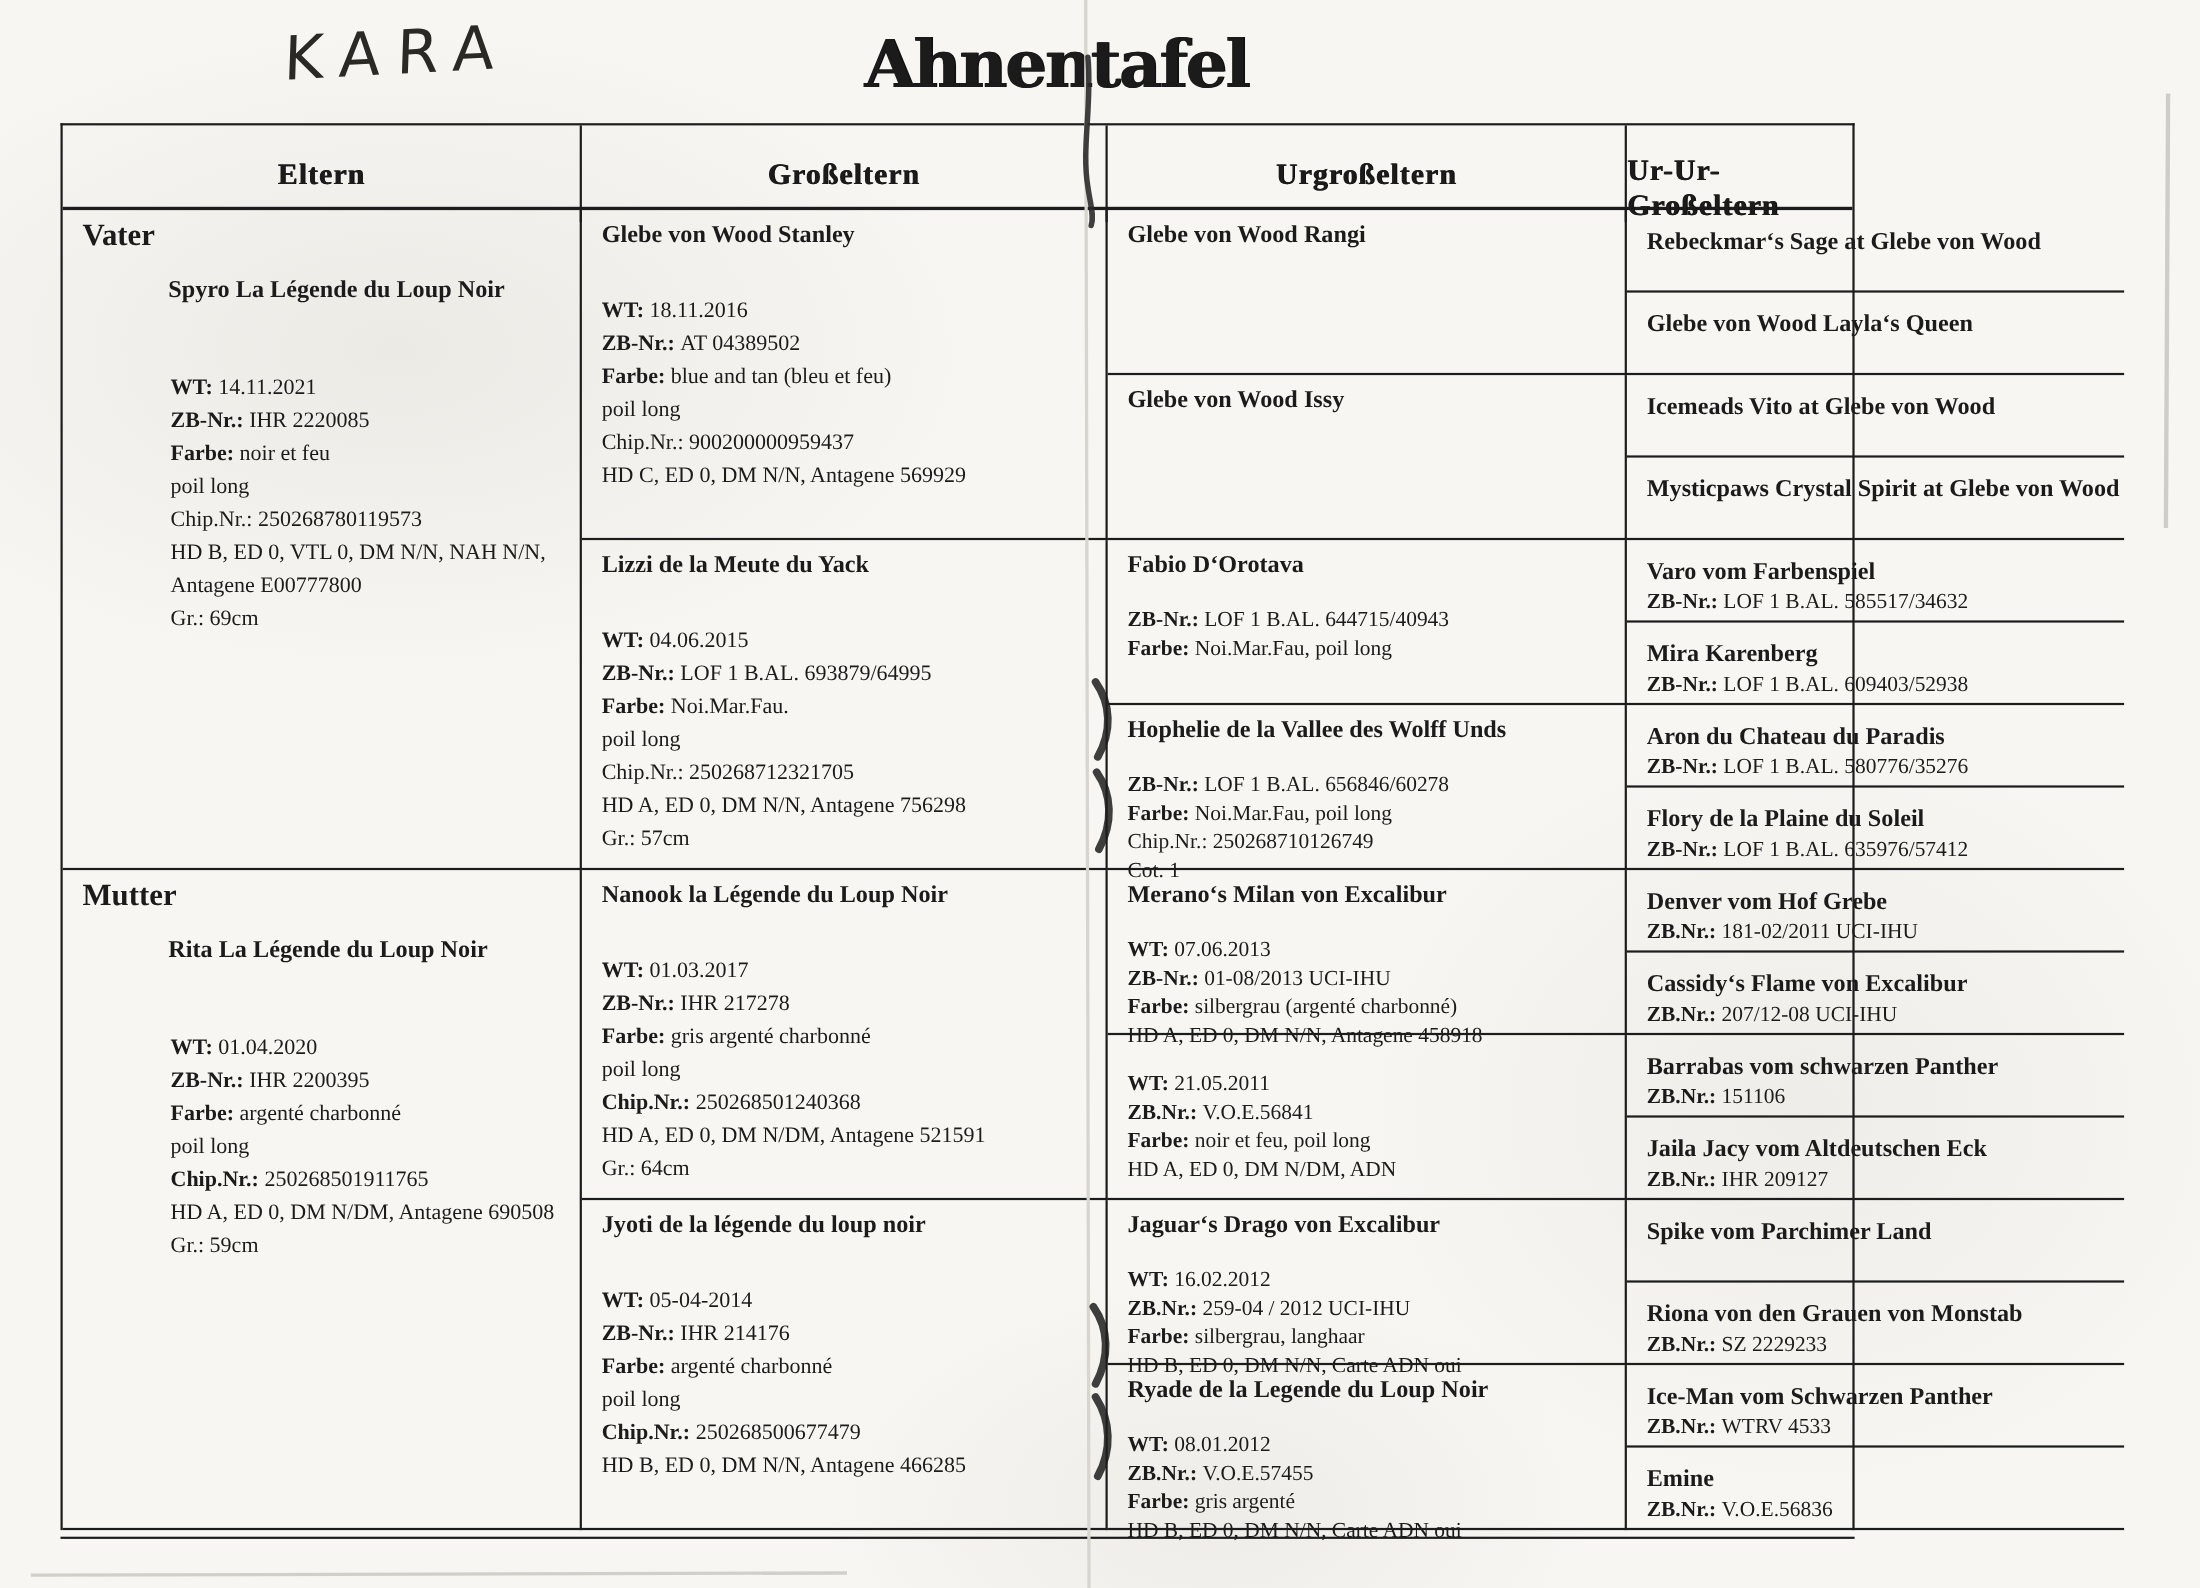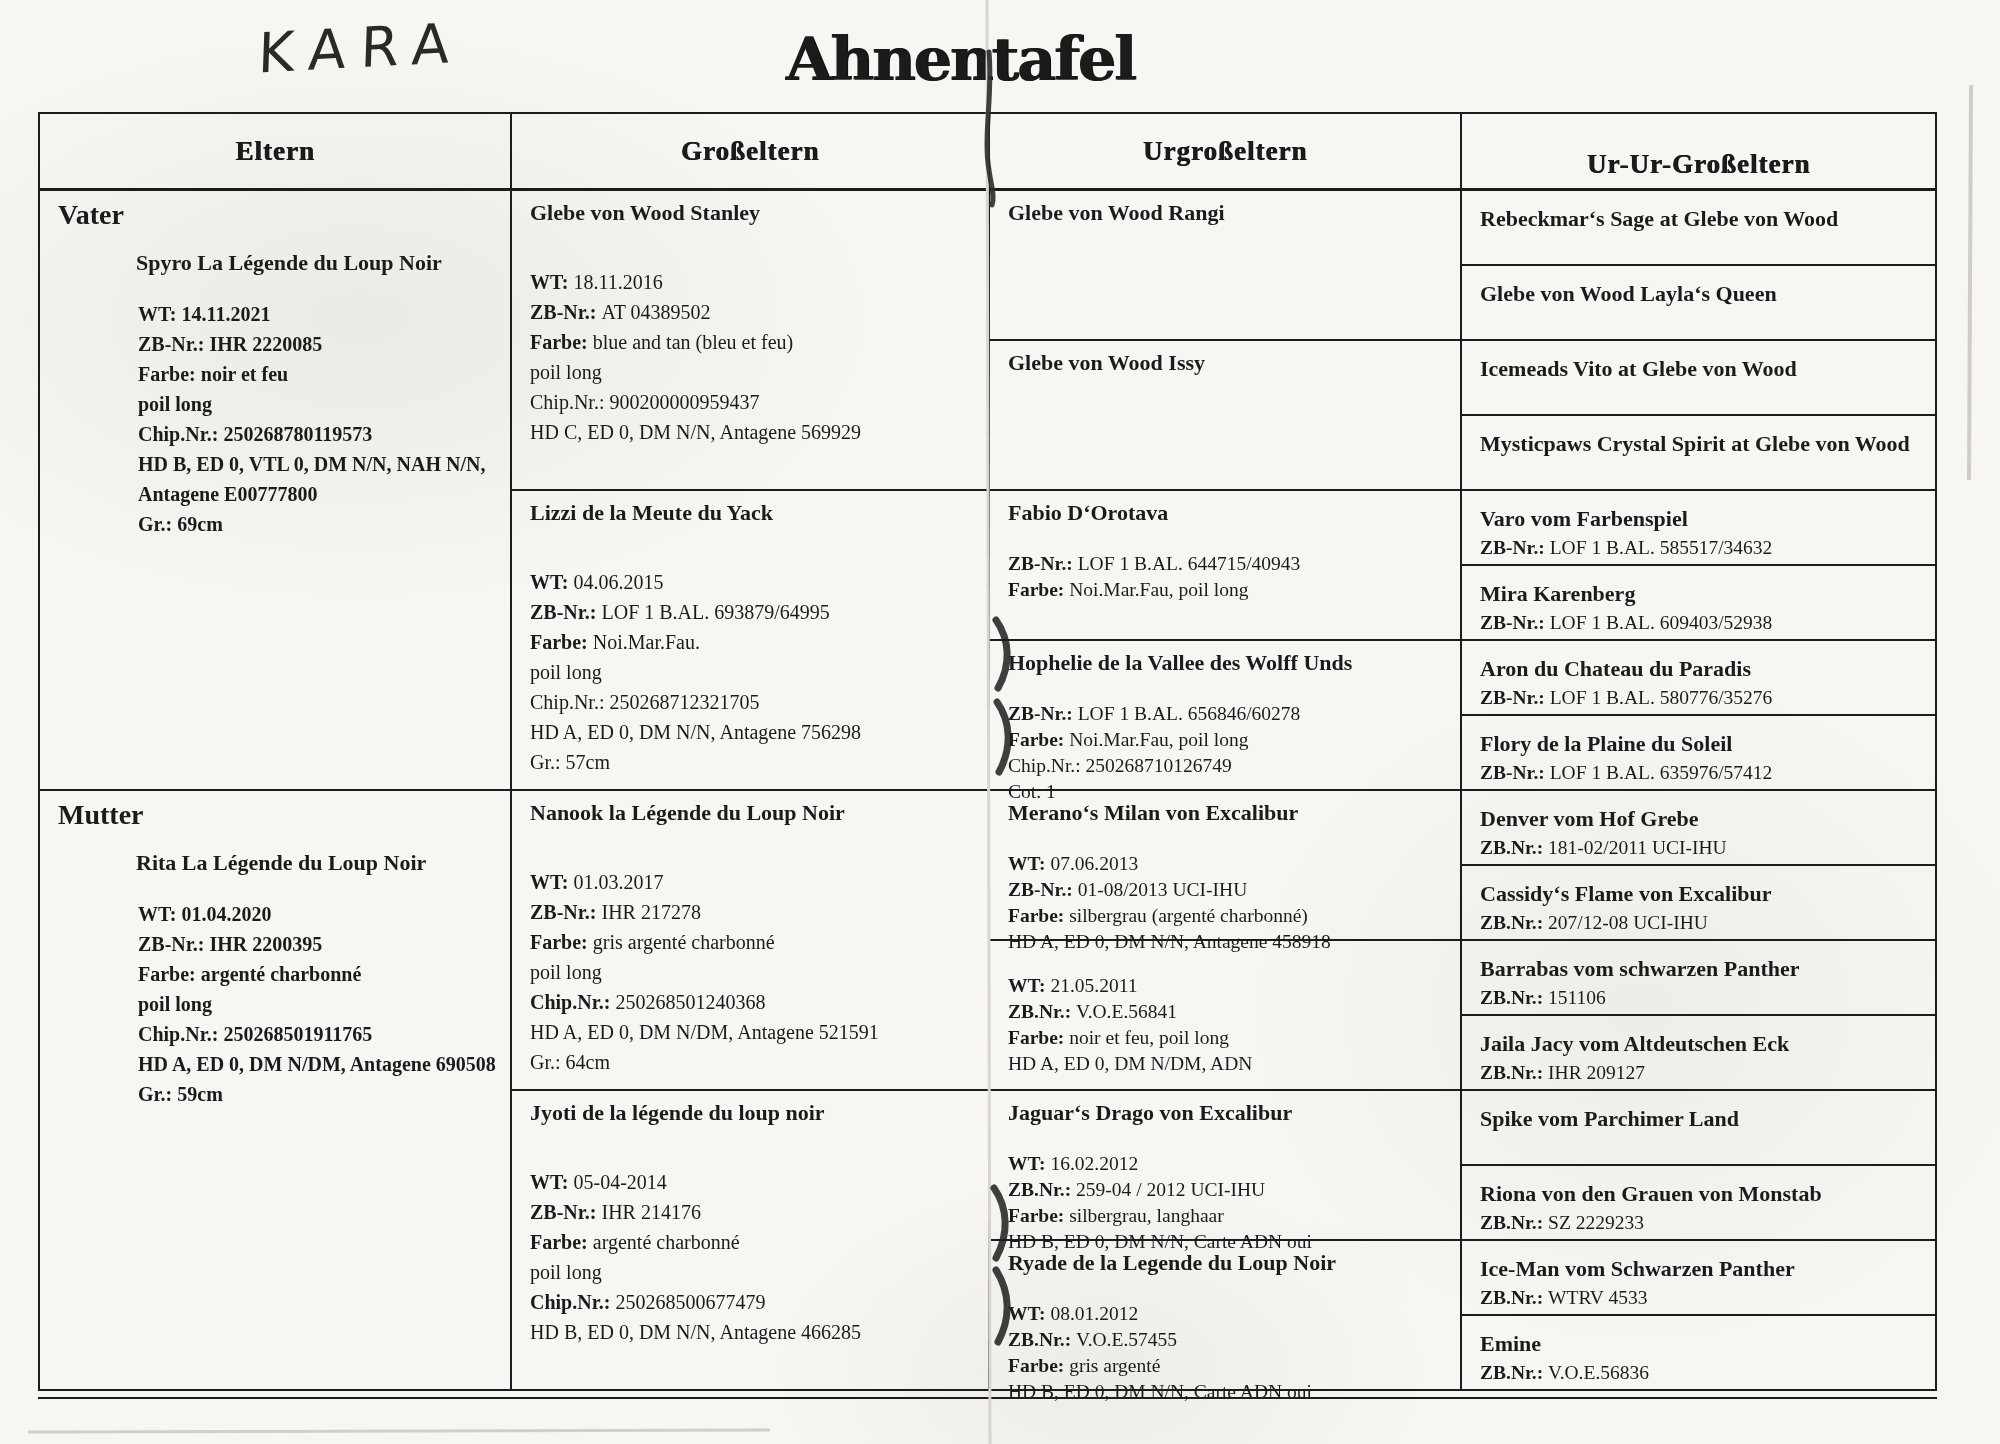--- a/index.html
+++ b/index.html
@@ -18,21 +18,21 @@
     font-family:"DejaVu Sans",sans-serif;font-size:55px;font-weight:400;
     letter-spacing:15px;color:#2a2923;
     transform:rotate(-3deg) skewX(-5deg);
   }
   .doc-title{
     position:absolute;left:620px;top:24px;width:680px;text-align:center;
     font-family:"DejaVu Serif",serif;font-size:60px;font-weight:bold;
     letter-spacing:-2px;text-shadow:1.2px 0 0 #111;
   }
   .tablewrap{
-    position:absolute;left:38px;top:112px;width:1899px;
+    position:absolute;left:55px;top:112px;width:1631px;
     border:2px solid #1c1c1c;border-bottom:none;box-sizing:border-box;
   }
   .tablewrap::after{ 
     content:"";position:absolute;left:-2px;right:-2px;bottom:-8px;height:2px;background:#1c1c1c;
   }
   .thead{
     display:grid;grid-template-columns:472px 478px 472px auto;
     height:74px;border-bottom:3px solid #1c1c1c;
   }
   .th{
@@ -48,21 +48,21 @@
   .cell{
     border-right:2px solid #1c1c1c;border-bottom:2px solid #1c1c1c;
     padding:8px 4px 0 18px;box-sizing:border-box;overflow:visible;
   }
   .cell.col4{border-right:none;padding-top:14px;}
   .rel-label{font-size:28px;font-weight:bold;}
   .dog-name{font-size:22px;font-weight:bold;white-space:nowrap;line-height:28px;}
   .details{font-size:20px;line-height:30px;}
   .line{white-space:nowrap;}
   .col1 .dog-name{margin:18px 0 0 78px;}
-  .col1 .details{margin:22px 0 0 80px;font-weight:bold;}
+  .col1 .details{margin:60px 0 0 80px;}
   .col2 .details{margin-top:40px;}
   .col3 .details{margin-top:24px;font-size:19.5px;line-height:26px;}
   .col4 .details{margin-top:2px;font-size:19.5px;line-height:26px;}
   .artifacts{position:absolute;left:0;top:0;pointer-events:none;}
 </style>
 </head>
 <body>
 
 <div class="page">
 

